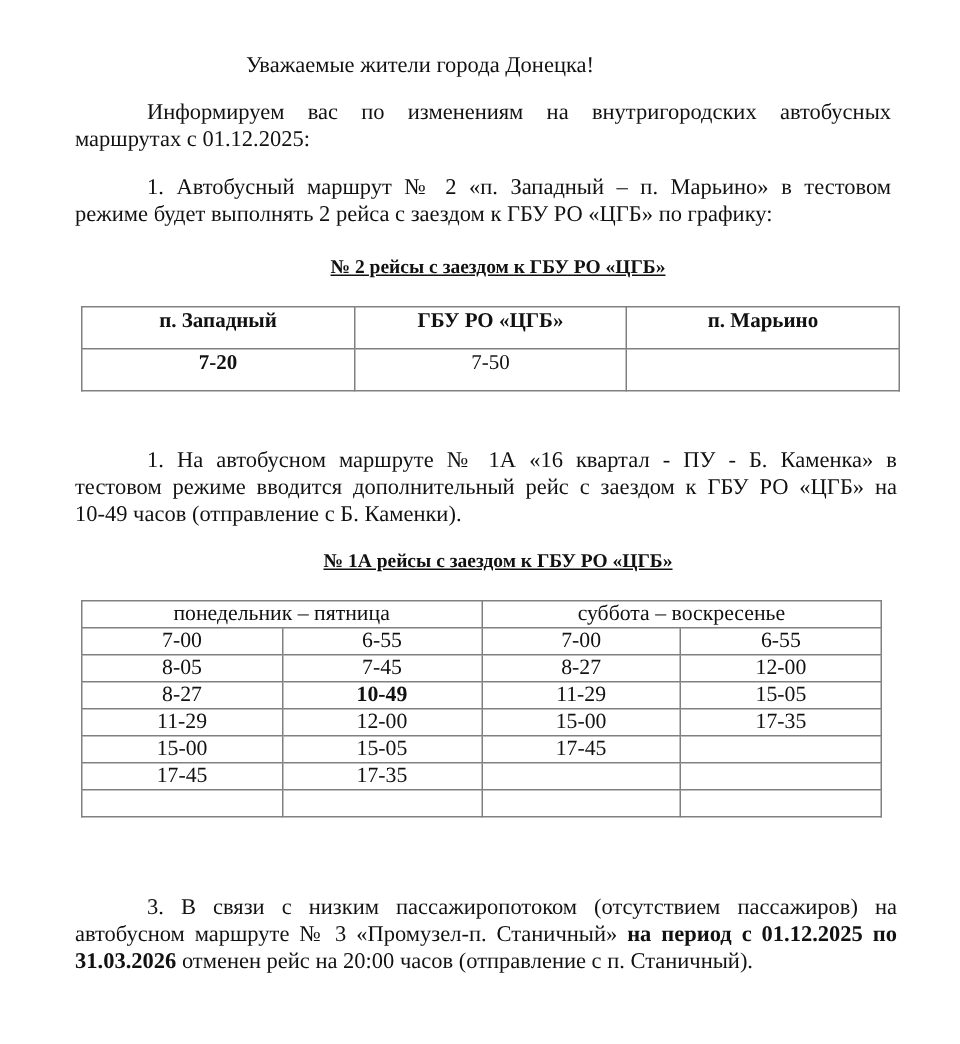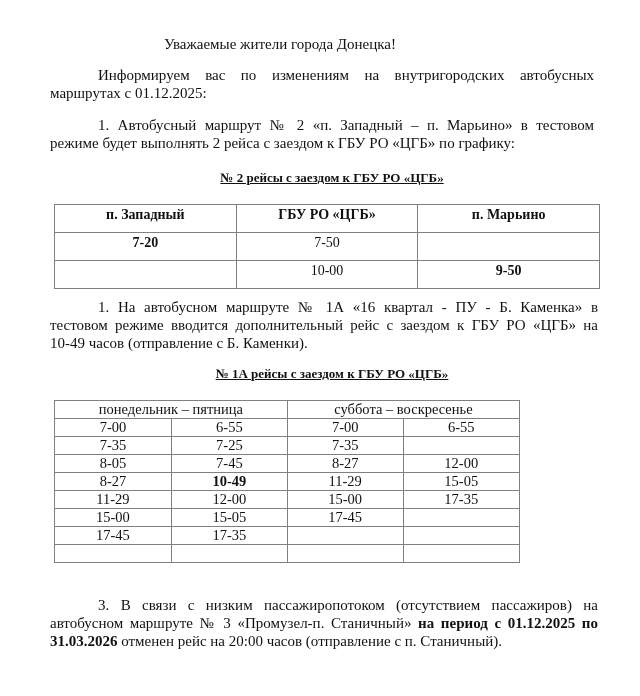--- a/index.html
+++ b/index.html
@@ -46,61 +46,50 @@
       <tr>
     <td class="hd">п. Западный</td>
     <td class="hd">ГБУ РО «ЦГБ»</td>
     <td class="hd">п. Марьино</td>
   </tr>
   <tr>
     <td class="b">7-20</td>
     <td>7-50</td>
     <td></td>
   </tr>
-  <tr>
-    <td></td>
-    <td>10-00</td>
-    <td class="b">9-50</td>
-  </tr>
 </tbody>
   </table>
 
 <div class="abs para" style="top:298px; left:50px; width:548px;">
   <span class="ln" style="padding-left:48px;">1. На автобусном маршруте № 1А «16 квартал - ПУ - Б. Каменка» в</span>
   <span class="ln">тестовом режиме вводится дополнительный рейс с заездом к ГБУ РО «ЦГБ» на</span>
   <span class="ln last">10-49 часов (отправление с Б. Каменки).</span>
 </div>
 
 <div class="abs caption" style="top:366px;">№ 1А  рейсы с заездом к ГБУ РО «ЦГБ»</div>
 
-<table class="t2" style="top:400px; left:54px; width:466px;">
+<table class="t2" style="top:400px; left:54px; width:534px;">
   <colgroup>
       <col style="width:137px">
       <col style="width:136px">
       <col style="width:136px">
       <col style="width:137px">
     </colgroup>
   <tbody>
       <tr>
     <td colspan="2">понедельник – пятница</td>
     <td colspan="2">суббота – воскресенье</td>
   </tr>
   </tbody>
     <tbody id="t2-body">
       <tr>
         <td>7-00</td>
         <td>6-55</td>
         <td>7-00</td>
         <td>6-55</td>
-      </tr>
-      <tr>
-        <td>7-35</td>
-        <td>7-25</td>
-        <td>7-35</td>
-        <td></td>
       </tr>
       <tr>
         <td>8-05</td>
         <td>7-45</td>
         <td>8-27</td>
         <td>12-00</td>
       </tr>
       <tr>
         <td>8-27</td>
         <td class="b">10-49</td>

